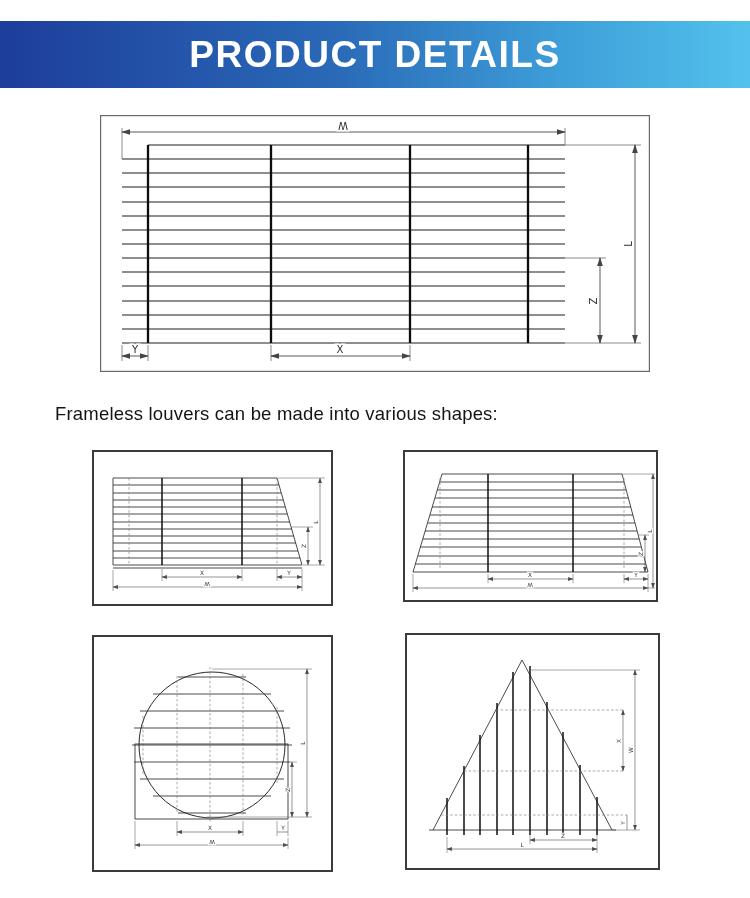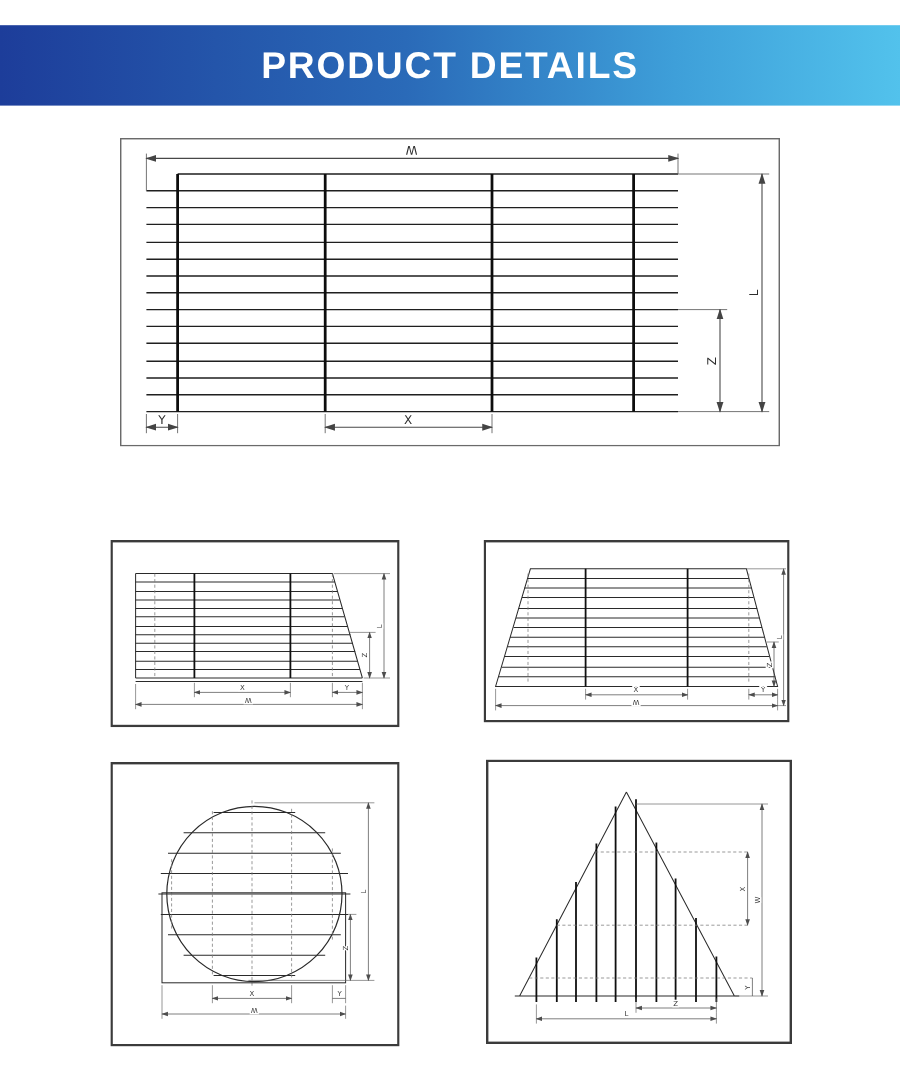--- a/index.html
+++ b/index.html
@@ -6,21 +6,21 @@
   .page {
     position:relative; width:750px; height:898px; background:#fff;
     font-family:"Liberation Sans", sans-serif; overflow:hidden;
   }
   .banner {
     position:absolute; left:0; top:21px; width:750px; height:67px;
     background:linear-gradient(90deg, #1d3d9a 0%, #2a6ab8 45%, #3e9fd9 75%, #52c2ec 100%);
     display:flex; align-items:center; justify-content:center;
   }
   .banner h1 {
-    margin:0; color:#ffffff; font-size:31px; font-weight:bold;
+    margin:0; color:#ffffff; font-size:37px; font-weight:bold;
     letter-spacing:1.5px; font-family:"Liberation Sans", sans-serif;
   }
   .main-drawing { position:absolute; left:100px; top:115px; }
   .intro {
     position:absolute; left:55px; top:403px; margin:0;
     font-size:18.5px; color:#141414; letter-spacing:0.2px;
   }
   .fig { position:absolute; background:#fff; }
   #fig1 { left:92px;  top:450px; }
   #fig2 { left:403px; top:450px; }
@@ -88,20 +88,21 @@
       <line class="dim" x1="171" y1="241" x2="310" y2="241" marker-start="url(#arrM)" marker-end="url(#arrM)"></line>
       <text class="tM mid" x="240" y="238">X</text>
     </g>
     <g>
       <path class="ext" d="M22 230V246M48 230V246"></path>
       <line class="dim" x1="22" y1="241" x2="48" y2="241" marker-start="url(#arrM)" marker-end="url(#arrM)"></line>
       <text class="tM mid" x="35" y="238">Y</text>
     </g>
   </svg>
 
+  <p class="intro">Frameless louvers can be made into various shapes:</p>
 
   <svg id="fig1" class="fig" width="241" height="156" viewBox="0 0 241 156">
     <rect x="1" y="1" width="239" height="154" fill="none" stroke="#3b3b3b" stroke-width="2"></rect>
     <g>
       <path class="figl" d="M21 28V115M21 28H185L210 115M21 115H210M21 118H210"></path>
     </g>
     <g>
       <path class="figl" d="M21 35H187M21 43H189M21 50H191M21 57H193M21 64H195M21 72H198M21 79H200M21 86H202M21 93H204M21 101H206M21 108H208"></path>
     </g>
     <g>

